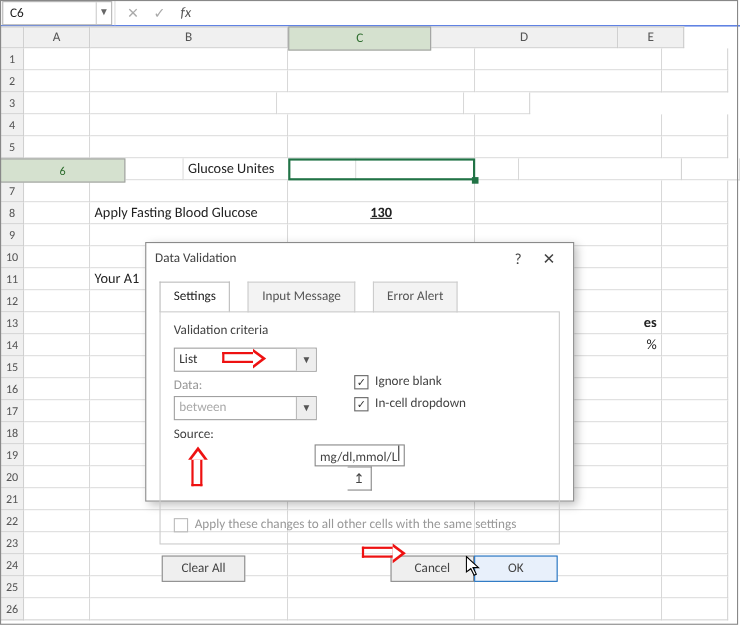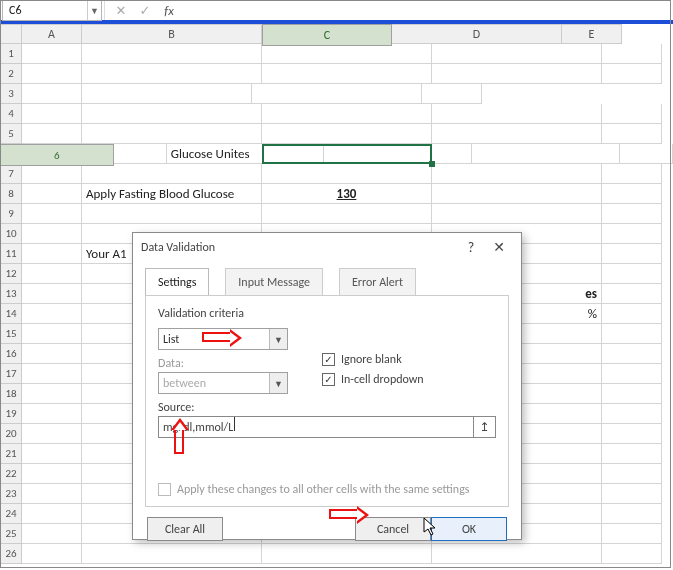--- a/index.html
+++ b/index.html
@@ -1,19 +1,19 @@
 <!DOCTYPE html>
 <html><head>
 <meta charset="utf-8">
 <style>
   * { box-sizing: border-box; margin: 0; padding: 0; font-family: Calibri, "Segoe UI", Arial, sans-serif; }
   body { background: #fff; width: 673px; height: 570px; overflow: hidden; position: relative; font-size: 13px; color: #222; }
 
   
-  .topbar { height: 24px; display: flex; align-items: center; border-bottom: 4px solid #1d4ed8; background: #fff; }
+  .topbar { height: 24px; display: flex; align-items: center; border-bottom: 1px solid #1d4ed8; background: #fff; }
   .namebox { width: 100px; height: 22px; border: 1px solid #b5b5b5; display: flex; align-items: center; margin: 0 2px 0 2px; }
   .namebox span { flex: 1; padding-left: 6px; font-size: 12px; }
   .namebox .dd { width: 14px; text-align: center; color: #666; font-size: 9px; border-left: 1px solid #ccc; height:100%; display:flex; align-items:center; justify-content:center; }
   .fxicons { display: flex; align-items: center; gap: 0; padding: 0 4px; border-left:1px solid #ddd; height:100%; }
   .fxicons div { width: 24px; text-align: center; color: #aaa; font-size: 13px; }
   .fxicons .fx { font-style: italic; color: #555; }
   .fxbar { flex: 1; height: 18px; margin-left: 2px; }
 
   
   .sheet { position: relative; }
@@ -27,39 +27,39 @@
   .rh { width: 22px; border: 1px solid #ccc; border-top: none; background:#f0f0f0; display:flex; align-items:center; justify-content:center; font-size:11px; color:#555; }
   .rh.sel { background:#d5e1cf; color:#2f6e2f; }
   .cell { border-right:1px solid #d4d4d4; border-bottom:1px solid #d4d4d4; background:#fff; display:flex; align-items:center; padding:0 4px; font-size:13px; overflow:visible; white-space:nowrap; }
   .cell.bold { font-weight:700; }
   .cell.center { justify-content:center;text-decoration:underline; }
   .cell.cw-C.center { font-weight:700; }
   .activecell { position:absolute; border:2px solid #217346; pointer-events:none; }
   .fillhandle { position:absolute; width:6px; height:6px; background:#217346; }
 
   
-  .dialog { position:absolute; left:132px; top:232px; width:390px; height:308px; background:#fff; border:1px solid #8a8a8a; box-shadow: 3px 3px 8px rgba(0,0,0,.25); font-size:12px; color:#444; }
+  .dialog { position:absolute; left:132px; top:220px; width:390px; height:236px; background:#fff; border:1px solid #8a8a8a; box-shadow: 3px 3px 8px rgba(0,0,0,.25); font-size:12px; color:#444; }
   .titlebar { height:28px; display:flex; align-items:center; padding:0 8px; font-size:12px; }
   .titlebar .t { flex:1; }
   .titlebar .wbtn { width:28px; text-align:center; font-size:14px; color:#444; }
   .tabs { display:flex; padding: 6px 12px 0 12px; gap:16px; border-bottom:none;text-align:center; }
   .tab { padding:6px 12px; font-size:12px; background:#f3f3f3; border:1px solid #ccc; border-bottom:none; color:#555; position:relative; top:1px; }
   .tab.active { background:#fff; border-color:#bbb; border-bottom:1px solid #fff; color:#222; }
   .tabpanel { margin:0 12px 10px 12px; border:1px solid #ccc; border-top:1px solid #ccc; padding:10px 12px 12px 12px; position:relative; height:212px; }
   .tabpanel .hdr { margin-bottom:8px; }
   .fg { display:flex; gap:24px; }
   .col1 { width:140px; }
   .lbl { margin:6px 0 2px 0; }
   .lbl.dis { color:#999; }
   .sel { width:130px; height:22px; border:1px solid #a0a0a0; background:#fff; display:flex; align-items:center; padding:0 4px; color:#333; position:relative; }
   .sel.dis { color:#aaa; }
   .sel .dd { position:absolute; right:0; top:0; bottom:0; width:18px; border-left:1px solid #bbb; display:flex; align-items:center; justify-content:center; color:#555; font-size:9px; background:#eee; }
   .chk { display:flex; align-items:center; gap:6px; margin:6px 0; }
   .chkbox { width:13px; height:13px; border:1px solid #666; display:flex; align-items:center; justify-content:center; font-size:10px; color:#333; }
-  .srcrow { display:flex; align-items:center; margin-top:2px; }
+  .srcrow { display:flex; align-items:center; margin-top:2px;flex-direction:column; }
   .srcinp { flex:1; height:22px; border:1px solid #888; padding:0 4px; font-size:12px; background:#fff; }
   .caret { display:inline-block; height:14px; border-right:1px solid #333; margin-left:1px; }
   .srcbtn { width:22px; height:22px; border:1px solid #888; border-left:none; display:flex; align-items:center; justify-content:center; background:#fff; }
   .applychk { position:absolute; left:12px; bottom:10px; display:flex; align-items:center; gap:6px; color:#999; }
   .applychk .chkbox { border-color:#bbb; color:#bbb; }
 
   .btnrow { display:flex; justify-content:flex-end; padding:0 14px 12px 14px; }
   .btn { width:76px; height:24px; border:1px solid #8a8a8a; background:#efefef; font-size:12px; display:flex; align-items:center; justify-content:center; }
   .btn.default { border:1px solid #1f6fbf; background:#e8f0fb; }
   .btnrow .clearall { margin-right:auto; margin-left:0; }

